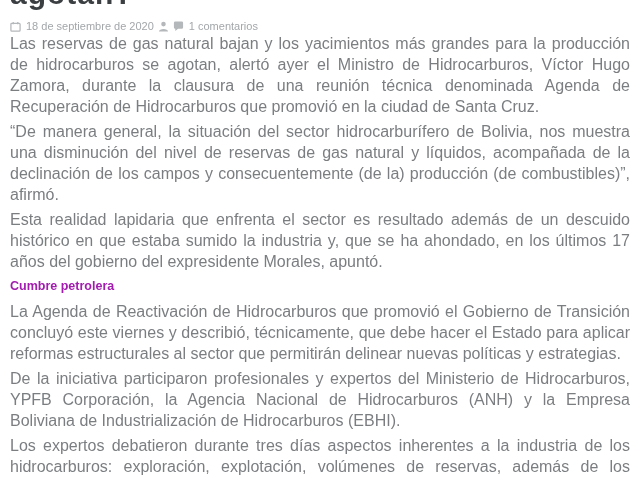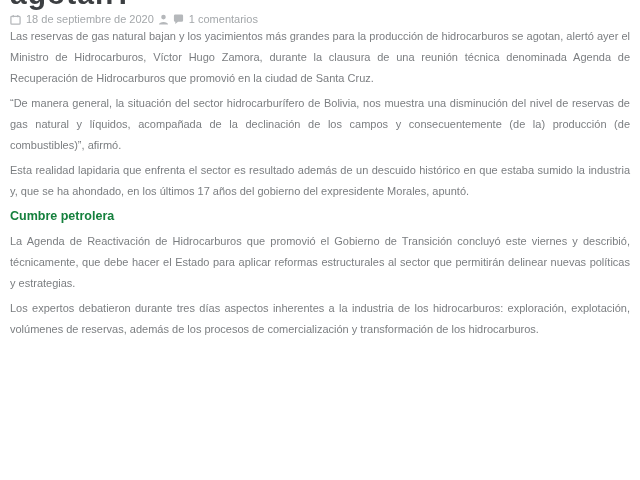--- a/index.html
+++ b/index.html
@@ -20,21 +20,21 @@
   .headline {
     font-size: 30px;
     line-height: 34px;
     font-weight: 700;
     color: #3c3f42;
     margin: -23px 0 0 0;
     letter-spacing: 1px;
     white-space: nowrap;
   }
   .meta-row {
-    margin-top: 1px;
+    margin-top: 8px;
     font-size: 11px;
     line-height: 14px;
     color: #a3a7aa;
     display: flex;
     align-items: center;
     gap: 4px;
   }
   .meta-item {
     display: inline-flex;
     align-items: center;
@@ -48,31 +48,31 @@
   }
   .byline {
     margin: 12px 0 9px 0;
     font-size: 12.5px;
     line-height: 21px;
     font-weight: 700;
     color: #54585c;
   }
   .para {
     margin: 0 0 4px 0;
-    font-size: 11px;
+    font-size: 16px;
     line-height: 21px;
     color: #7b7e81;
     text-align: justify;
   }
   .subheading {
     margin: 0 0 4px 0;
     font-size: 12.5px;
     line-height: 21px;
     font-weight: 700;
-    color: #15803d;
+    color: #a21caf;
   }
 </style>
 </head>
 <body>
 
 <div class="page">
 
   <h1 class="headline">agotan?</h1>
 
   <div class="meta-row">
@@ -109,15 +109,16 @@
   </div>
 
 
   <p class="para">Las reservas de gas natural bajan y los yacimientos más grandes para la producción de hidrocarburos se agotan, alertó ayer el Ministro de Hidrocarburos, Víctor Hugo Zamora, durante la clausura de una reunión técnica denominada Agenda de Recuperación de Hidrocarburos que promovió en la ciudad de Santa Cruz.</p>
   <p class="para">“De manera general, la situación del sector hidrocarburífero de Bolivia, nos muestra una disminución del nivel de reservas de gas natural y líquidos, acompañada de la declinación de los campos y consecuentemente (de la) producción (de combustibles)”, afirmó.</p>
   <p class="para">Esta realidad lapidaria que enfrenta el sector es resultado además de un descuido histórico en que estaba sumido la industria y, que se ha ahondado, en los últimos 17 años del gobierno del expresidente Morales, apuntó.</p>
 
   <p class="subheading">Cumbre petrolera</p>
 
   <p class="para">La Agenda de Reactivación de Hidrocarburos que promovió el Gobierno de Transición concluyó este viernes y describió, técnicamente, que debe hacer el Estado para aplicar reformas estructurales al sector que permitirán delinear nuevas políticas y estrategias.</p>
+  <p class="para">De la iniciativa participaron profesionales y expertos del Ministerio de Hidrocarburos, YPFB Corporación, la Agencia Nacional de Hidrocarburos (ANH) y la Empresa Boliviana de Industrialización de Hidrocarburos (EBHI).</p>
   <p class="para">Los expertos debatieron durante tres días aspectos inherentes a la industria de los hidrocarburos: exploración, explotación, volúmenes de reservas, además de los  procesos de comercialización y transformación de los hidrocarburos.</p>
 
 </div>
 
 </body></html>

